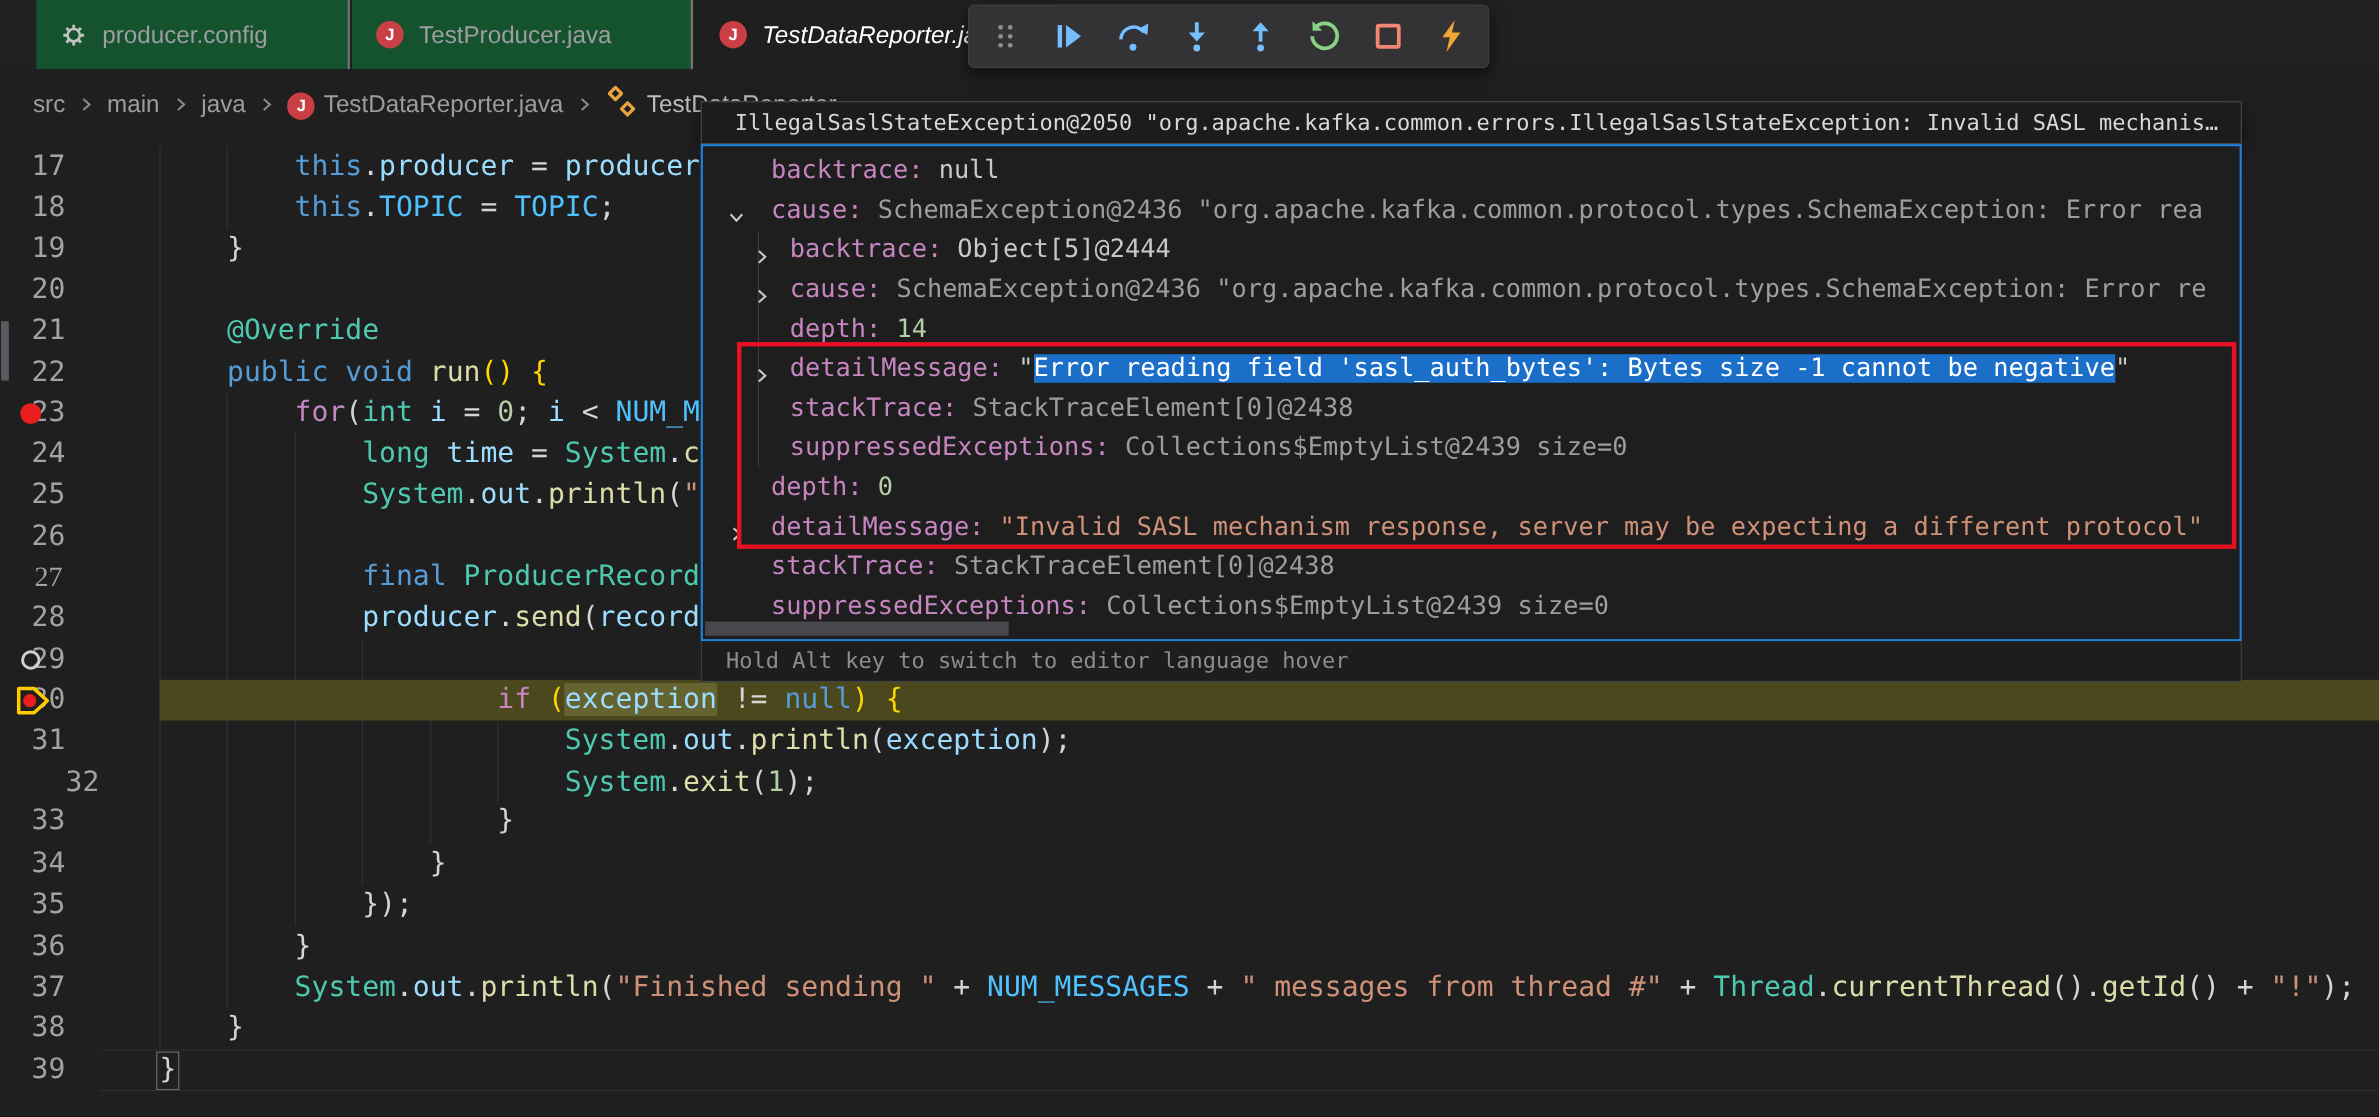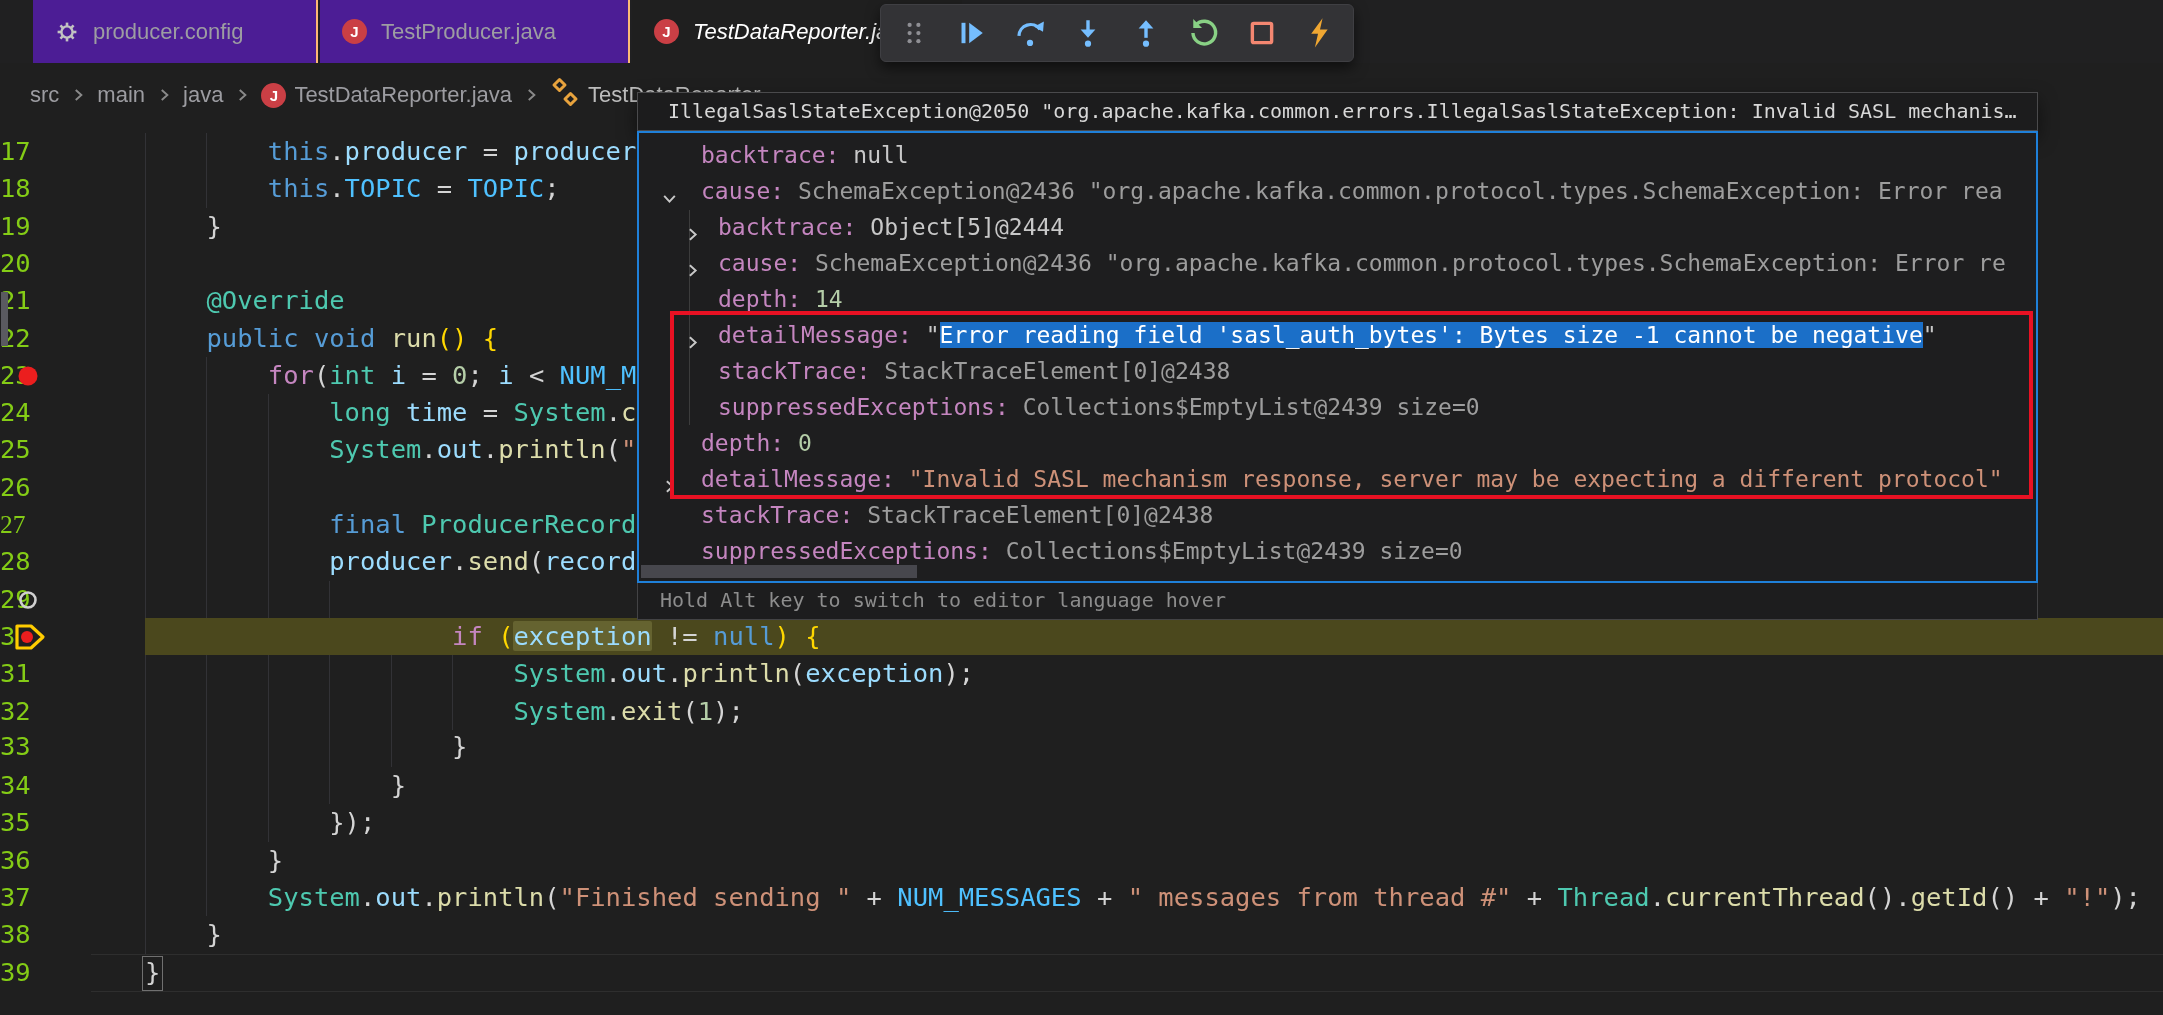--- a/index.html
+++ b/index.html
@@ -1,21 +1,21 @@
 <!DOCTYPE html>
 <html><head>
 <meta charset="utf-8">
 <style>
   html,body{margin:0;padding:0;background:#111;}
   #canvas{position:relative;width:2163px;height:1015px;background:#1f1f1f;overflow:hidden;
           font-family:"Liberation Sans",sans-serif;}
   
   #tab-bar{position:absolute;left:0;top:0;width:2163px;height:63px;background:#202021;}
   .tab{position:absolute;top:0;height:63px;display:flex;align-items:center;box-sizing:border-box;
-       background:#4c1d95;border-right:2px solid #fdba74;overflow:hidden;}
+       background:#14532d;border-right:2px solid #737373;overflow:hidden;}
   .tab.active{background:#1f1f1f;border-right:none;}
   .tab .tab-label{font-size:22px;color:#9d9da2;margin-left:14px;white-space:nowrap;}
   .tab.active .tab-label{color:#ffffff;font-style:italic;}
   .tab .tab-icon{margin-left:22px;display:flex;align-items:center;}
   .java-badge{display:inline-block;width:25px;height:25px;border-radius:50%;background:#ca3f45;
               color:#fff;font-weight:bold;font-size:15px;line-height:25px;text-align:center;
               font-family:"Liberation Sans",sans-serif;}
   
   #debug-toolbar{position:absolute;left:880px;top:4px;height:58px;display:flex;align-items:center;
        padding:0 12px;gap:16px;background:#333336;border:1px solid #3f3f43;border-radius:6px;
@@ -26,21 +26,21 @@
        display:flex;align-items:center;padding-left:30px;box-sizing:border-box;z-index:2;}
   .bc-item{font-size:22px;color:#9c9ca1;white-space:nowrap;display:flex;align-items:center;gap:8px;}
   .bc-item.tail{color:#bcbcbc;}
   .bc-chev{margin:0 10px;display:flex;align-items:center;}
   
   #editor{position:absolute;left:0;top:126px;width:2163px;height:889px;background:#1f1f1f;}
   .guide{position:absolute;width:1px;background:#323236;z-index:1;}
   .cur-line{position:absolute;left:145px;width:2018px;background:#4b481d;z-index:1;}
   .cl-border{position:absolute;left:91px;width:2072px;height:1px;background:rgba(255,255,255,.07);z-index:1;}
   .ed-line{position:absolute;left:0;width:2163px;z-index:2;}
-  .ln{position:absolute;left:0;top:0;width:88px;text-align:left;color:#84cc16;
+  .ln{position:absolute;left:0;top:0;width:88px;text-align:center;color:#a3a3a3;
       font-family:"DejaVu Sans Mono",monospace;font-size:25.5px;}
   .code{position:absolute;left:145px;top:0;white-space:pre;font-family:"DejaVu Sans Mono",monospace;
       font-size:25.5px;}
   .glyph{position:absolute;left:10px;top:2px;width:40px;height:34px;}
   .tk-k{color:#569cd6}.tk-t{color:#4ec9b0}.tk-v{color:#9cdcfe}.tk-m{color:#dcdcaa}
   .tk-n{color:#b5cea8}.tk-s{color:#ce9178}.tk-c{color:#c586c0}.tk-p{color:#d4d4d4}
   .tk-C{color:#4fc1ff}.tk-g{color:#ffd700}
   .word-hl{background:rgba(220,220,140,.18);border-radius:2px;}
   .bracket-box{position:absolute;border:1px solid #707070;z-index:3;}
   #left-thumb{position:absolute;left:1px;top:292px;width:7px;height:54px;background:#5a5a60;z-index:4;}
@@ -221,21 +221,21 @@
             <path d="M7 6h14l12 11-12 11H7Z" fill="#1f1f1f" stroke="#ffcc00" stroke-width="3.2" stroke-linejoin="round"></path>
             <circle cx="17" cy="17" r="6" fill="#eb1e1e"></circle>
           </svg></span>
         <span class="code" style="line-height: 37.3px;"><span class="tk-p">                    </span><span class="tk-c">if</span><span class="tk-p"> </span><span class="tk-g">(</span><span class="tk-v word-hl">exception</span><span class="tk-p"> != </span><span class="tk-k">null</span><span class="tk-g">)</span><span class="tk-p"> </span><span class="tk-g">{</span></span>
       </div>
       <div class="ed-line" style="top: 529.2px; height: 37.3px;">
         <span class="ln" style="line-height: 37.3px;">31</span>
         <span class="code" style="line-height: 37.3px;"><span class="tk-p">                        </span><span class="tk-t">System</span><span class="tk-p">.</span><span class="tk-v">out</span><span class="tk-p">.</span><span class="tk-m">println</span><span class="tk-p">(</span><span class="tk-v">exception</span><span class="tk-p">);</span></span>
       </div>
       <div class="ed-line" style="top: 566.5px; height: 37.3px;">
-        <span class="ln" style="line-height: 37.3px;">32</span>
+        <span class="ln" style="line-height: 37.3px; margin-left: 31px;">32</span>
         <span class="code" style="line-height: 37.3px;"><span class="tk-p">                        </span><span class="tk-t">System</span><span class="tk-p">.</span><span class="tk-m">exit</span><span class="tk-p">(</span><span class="tk-n">1</span><span class="tk-p">);</span></span>
       </div>
       <div class="ed-line" style="top: 602px; height: 37.3px;">
         <span class="ln" style="line-height: 37.3px;">33</span>
         <span class="code" style="line-height: 37.3px;"><span class="tk-p">                    </span><span class="tk-p">}</span></span>
       </div>
       <div class="ed-line" style="top: 641.1px; height: 37.3px;">
         <span class="ln" style="line-height: 37.3px;">34</span>
         <span class="code" style="line-height: 37.3px;"><span class="tk-p">                </span><span class="tk-p">}</span></span>
       </div>

